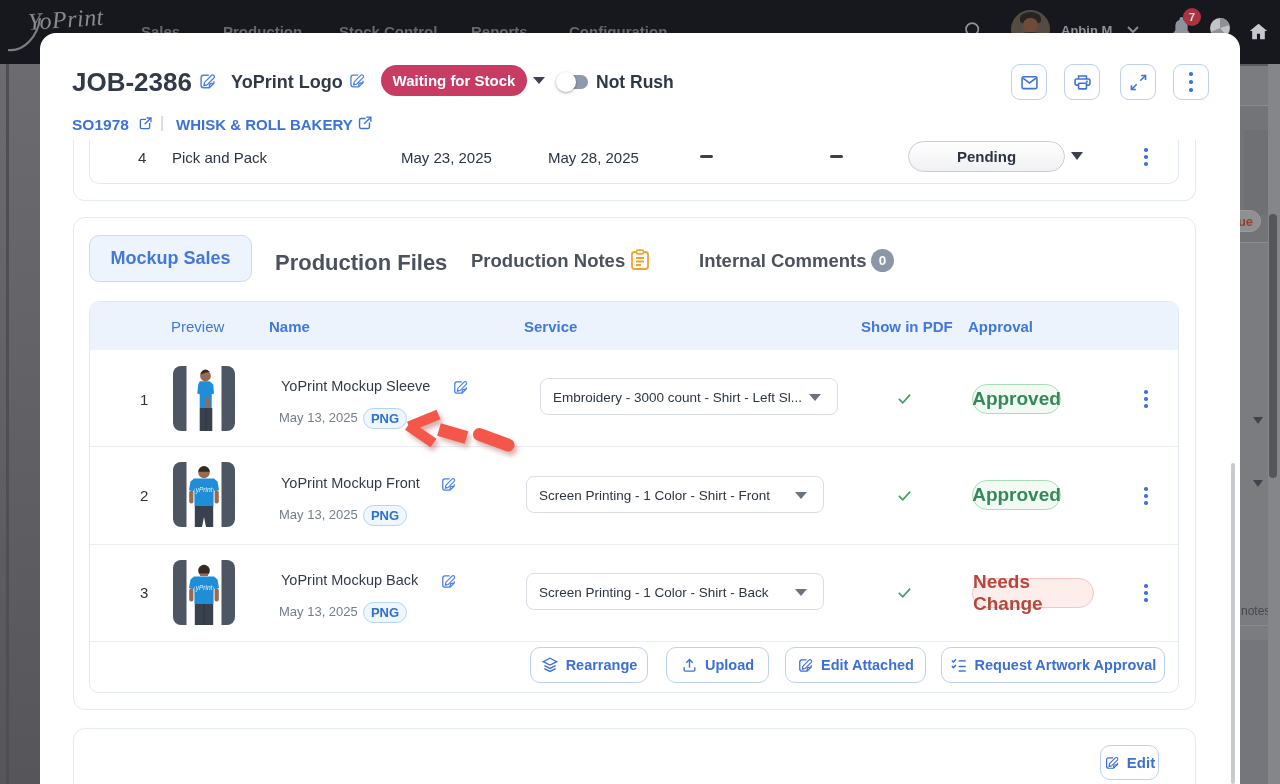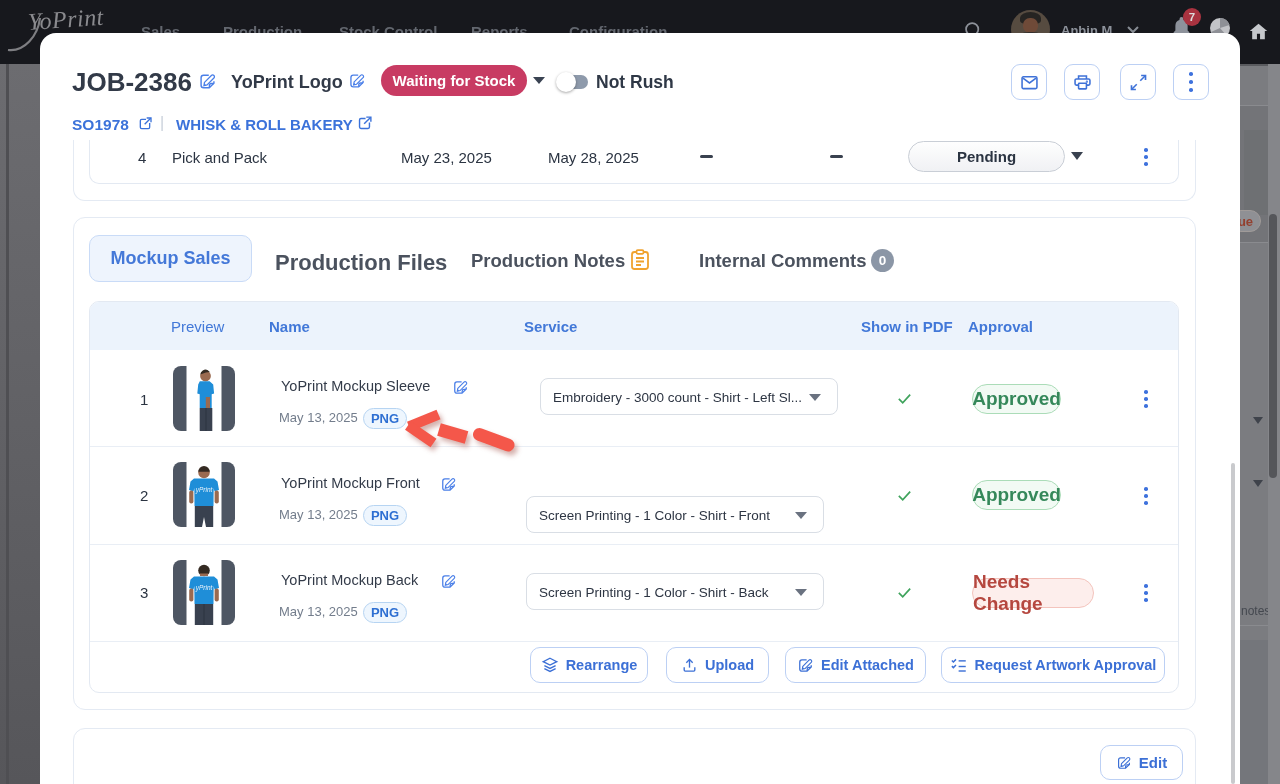--- a/index.html
+++ b/index.html
@@ -252,21 +252,21 @@
         </svg></div>
   <div class="abs name" style="left:281px;top:475px;">YoPrint Mockup Front</div>
   <svg class="abs" style="left:440px;top:476px" width="17" height="17" viewBox="0 0 24 24" fill="none" stroke="#4a7fe8" stroke-width="1.8">
         <path d="M13.6 4.2H7C5.2 4.2 3.9 5.5 3.9 7.3v9.5c0 1.8 1.3 3.1 3.1 3.1h7.2l5.9-5.8v-2.3"></path>
         <path d="M14.4 19.7v-2.6c0-1.4 1.1-2.5 2.5-2.5h2.8"></path>
         <path d="M8.2 13.1 16.9 4.4a2.26 2.26 0 0 1 3.2 3.2L11.4 16.3 7.5 17.2z" fill="#fff" stroke-width="1.6"></path>
         <path d="M7.4 17.3 8 14.4l2.3 2.3z" fill="#4a7fe8" stroke="none"></path>
       </svg>
   <div class="abs date" style="left:279px;top:507px;">May 13, 2025</div>
   <div class="abs chip-png" style="left:363px;top:505px;">PNG</div>
-  <div class="abs sel" style="left:526px;top:496px;">Screen Printing - 1 Color - Shirt - Front<span class="car"></span></div>
+  <div class="abs sel" style="left:526px;top:476px;">Screen Printing - 1 Color - Shirt - Front<span class="car"></span></div>
   <svg class="abs" style="left:896px;top:487px" width="17" height="17" viewBox="0 0 24 24" fill="none" stroke="#3fa35c" stroke-width="2.4">
         <path d="m4 12.5 5.5 5.5L20 6.5"></path>
       </svg>
   <div class="abs appr ap-g" style="left:972px;top:480px;">Approved</div>
   <div class="abs kebab" style="left:1144px;top:487px;">
         <i></i>
         <i></i>
         <i></i>
       </div>
 
@@ -322,21 +322,21 @@
         </svg>Edit Attached</div>
   <div class="abs fbtn" style="left:941px;width:224px;"><svg width="18" height="18" viewBox="0 0 24 24" fill="none" stroke="#3c70d6" stroke-width="1.9">
           <path d="m2.5 6 2 2 3.5-3.5"></path>
           <path d="M11.5 6.5H21"></path>
           <path d="m2.5 13.5 2 2L8 12"></path>
           <path d="M11.5 14H21"></path>
           <path d="M11.5 20H21"></path>
         </svg>Request Artwork Approval</div>
 
   <div class="abs card" style="left:73px;top:728px;width:1123px;height:80px;"></div>
-  <div class="abs" style="left:1100px;top:745px;width:83px;height:35px;border:1px solid #bcd0f4;border-radius:10px;display:flex;align-items:center;justify-content:center;gap:7px;color:#3c70d6;font-size:15px;font-weight:bold;"><svg width="16" height="16" viewBox="0 0 24 24" fill="none" stroke="#3c70d6" stroke-width="1.8">
+  <div class="abs" style="left:1100px;top:745px;width:59px;height:35px;border:1px solid #bcd0f4;border-radius:10px;display:flex;align-items:center;justify-content:center;gap:7px;color:#3c70d6;font-size:15px;font-weight:bold;"><svg width="16" height="16" viewBox="0 0 24 24" fill="none" stroke="#3c70d6" stroke-width="1.8">
           <path d="M13.6 4.2H7C5.2 4.2 3.9 5.5 3.9 7.3v9.5c0 1.8 1.3 3.1 3.1 3.1h7.2l5.9-5.8v-2.3"></path>
           <path d="M14.4 19.7v-2.6c0-1.4 1.1-2.5 2.5-2.5h2.8"></path>
           <path d="M8.2 13.1 16.9 4.4a2.26 2.26 0 0 1 3.2 3.2L11.4 16.3 7.5 17.2z" fill="#fff" stroke-width="1.6"></path>
           <path d="M7.4 17.3 8 14.4l2.3 2.3z" fill="#3c70d6" stroke="none"></path>
         </svg>Edit</div>
 
 </div>
 </div>
 
 <div class="abs" style="left:1230.5px;top:463px;width:4.5px;height:321px;background:#c9cacd;border-radius:3px;"></div>

